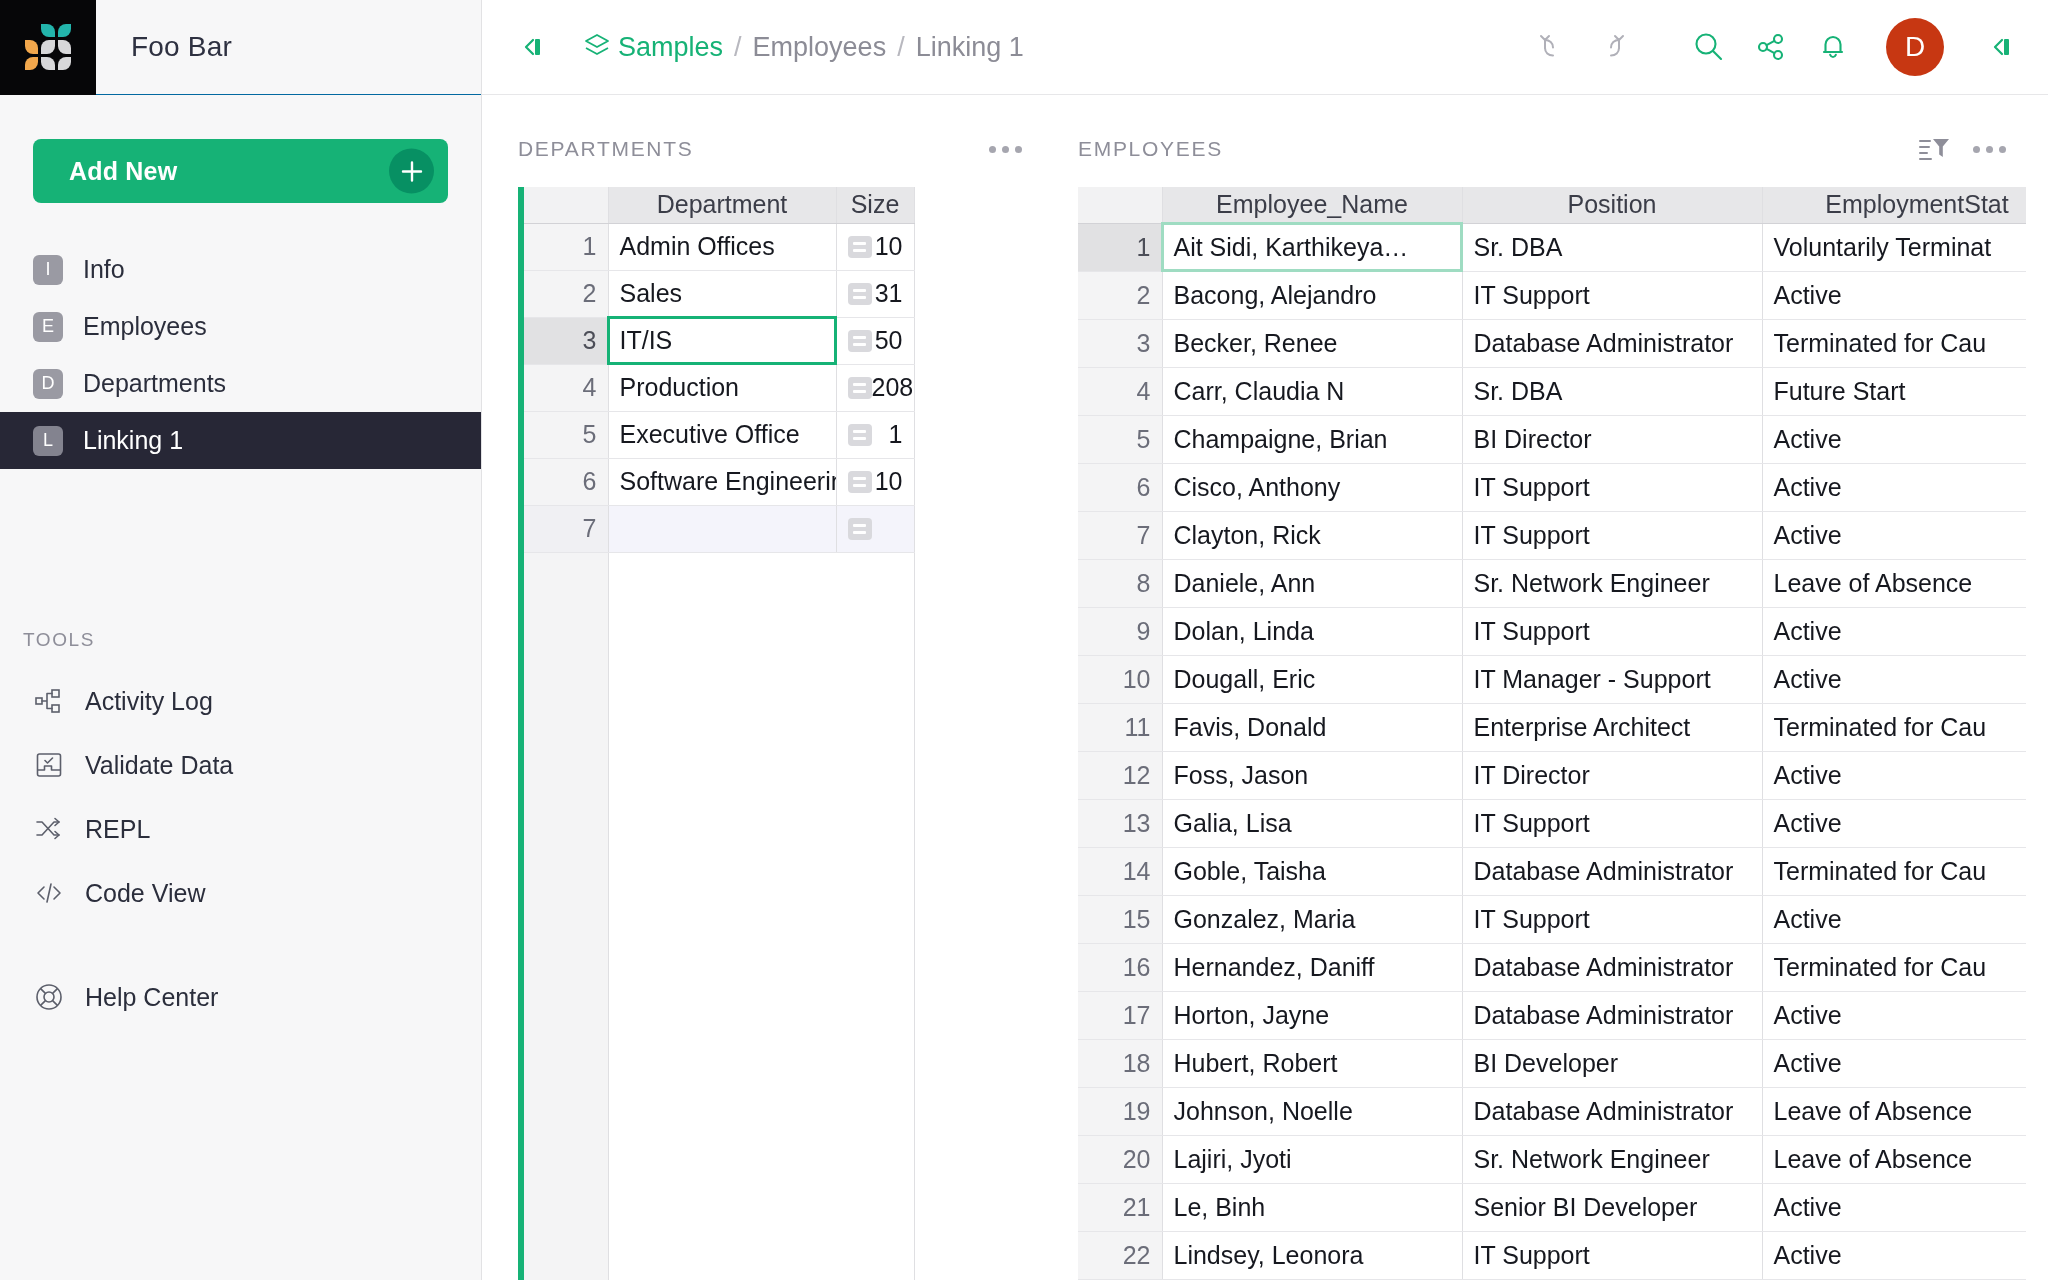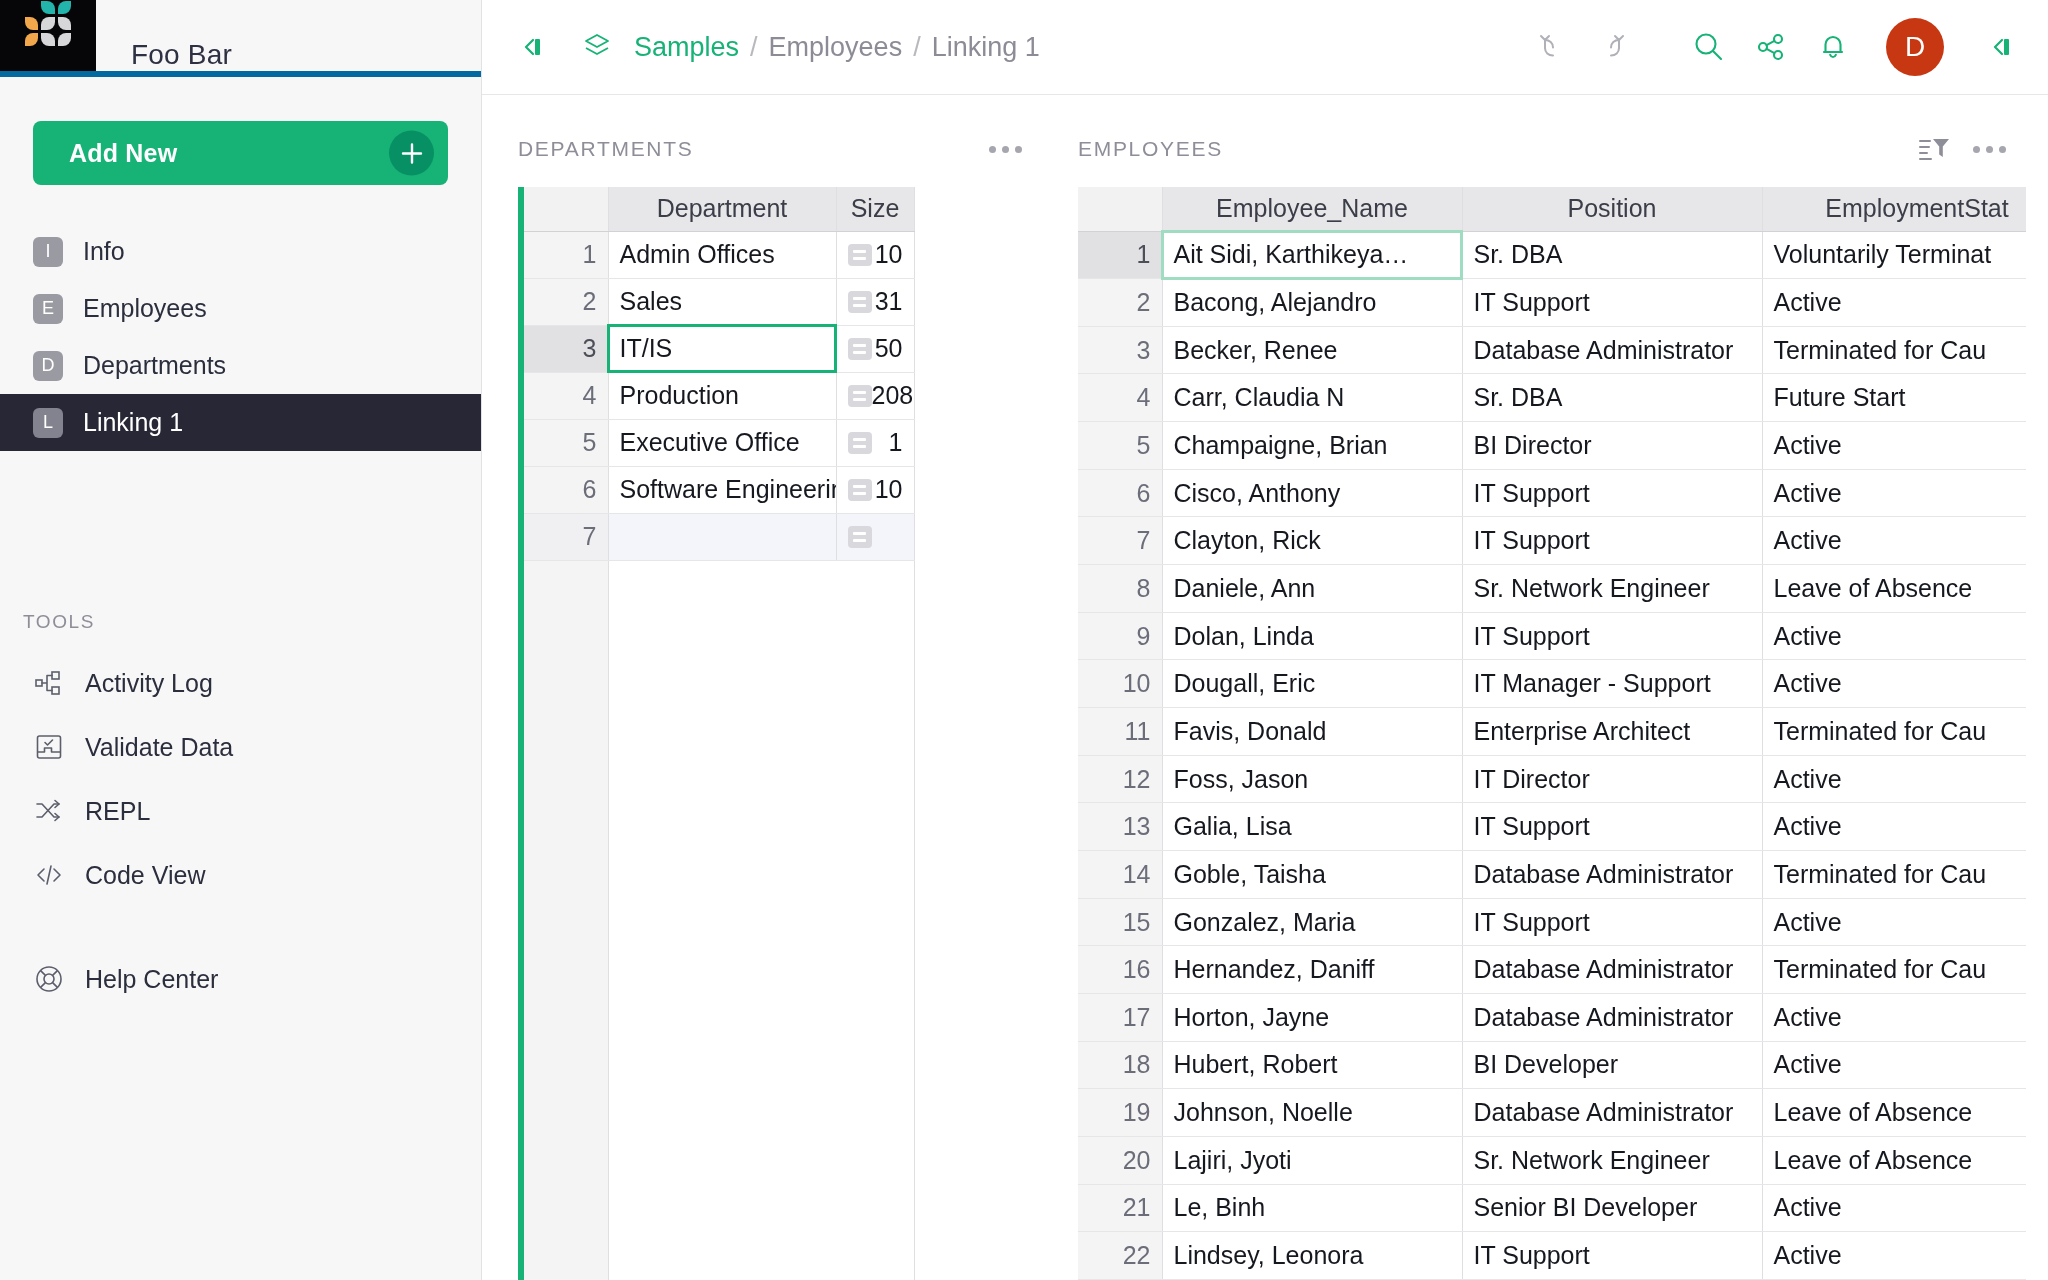--- a/index.html
+++ b/index.html
@@ -14,21 +14,21 @@
 
   
   .sidebar {
     width: 482px; height: 1280px;
     background: #f7f7f8;
     border-right: 1px solid #e2e2e4;
     display: flex; flex-direction: column;
     flex: 0 0 482px;
     position: relative;
   }
-  .brandbar { height: 77px; display: flex; align-items: flex-end; border-bottom: 6px solid #0369a1; }
+  .brandbar { height: 95px; display: flex; align-items: center; border-bottom: 1px solid #0369a1; }
   .logo-box {
     width: 96px; height: 95px; background: #060608;
     display: flex; align-items: center; justify-content: center;
     flex: 0 0 96px;
   }
   .logo-grid {
     width: 46px; height: 46px;
     display: grid; grid-template-columns: repeat(3, 1fr); grid-template-rows: repeat(3, 1fr);
     gap: 3px;
   }
@@ -87,21 +87,21 @@
 
   
   .main { flex: 1; display: flex; flex-direction: column; min-width: 0; background: #fff; }
   .topbar {
     height: 95px; border-bottom: 1px solid #e7e7e9;
     display: flex; align-items: center; padding: 0 22px 0 28px;
     background: #fff;
   }
   .collapse-left { width: 42px; height: 42px; display: flex; align-items: center; justify-content: center; cursor: pointer; }
   .crumb-stack { margin-left: 24px; width: 42px; height: 42px; display:flex; align-items:center; justify-content:center; }
-  .crumbs { margin-left: 16px; display: flex; align-items: flex-start; font-size: 27px; }
+  .crumbs { display: flex; align-items: flex-start; font-size: 27px; }
   .crumb-a { color: #16b276; cursor: pointer; }
   .crumb-sep { color: #b8b8bf; margin: 0 11px; }
   .crumb-b { color: #8c8c96; cursor: pointer; }
   .topbar-spacer { flex: 1; }
   .tb-btn { width: 62px; height: 62px; display: flex; align-items: center; justify-content: center; cursor: pointer; }
   .tb-gap { width: 34px; }
   .avatar {
     width: 58px; height: 58px; border-radius: 50%;
     background: #c73712; color: #fff; font-size: 28px;
     display: flex; align-items: center; justify-content: center;
@@ -131,21 +131,21 @@
     border-collapse: collapse; table-layout: fixed;
     font-size: 25px; color: #16181f; background: #fff;
   }
   .grid th, .grid td {
     border-right: 1px solid #dfdfe2; border-bottom: 1px solid #e6e6e9;
     height: 47px; padding: 0 11px; font-weight: normal;
     overflow: hidden; white-space: nowrap;
   }
   .grid thead th {
     background: #e7e7e9; color: #3b3d48; text-align: center;
-    height: 44px; border-bottom: 1px solid #d2d2d6; font-size: 25px;
+    height: 36px; border-bottom: 1px solid #d2d2d6; font-size: 25px;
   }
   .grid thead th.rownum-h { background: #f2f2f3; }
   .rownum {
     background: #f4f4f5; color: #6b6d79; text-align: right;
     width: 84px; padding-right: 20px;
   }
   tr.sel-row > .rownum { background: #e1e1e3; color: #4c4e58; }
   .newrow td { background: #f4f4fb; }
   .newrow .rownum { background: #f0f0f3; }
   .filler td { border-bottom: none; border-right: 1px solid #dfdfe2; height: auto; background: #fff; }

